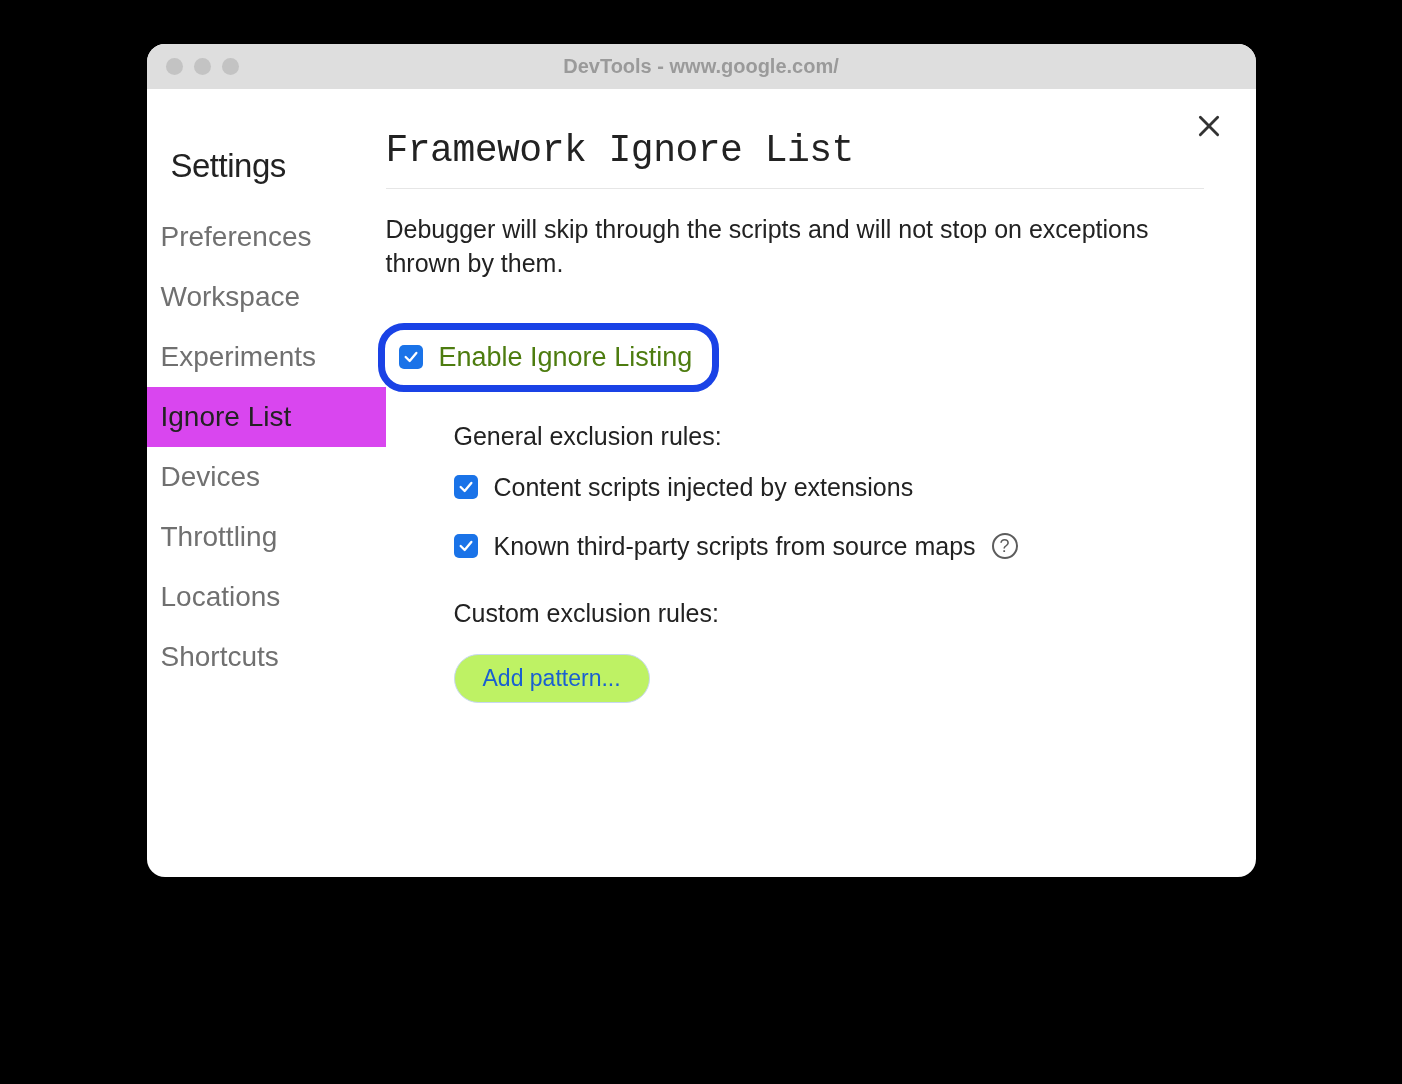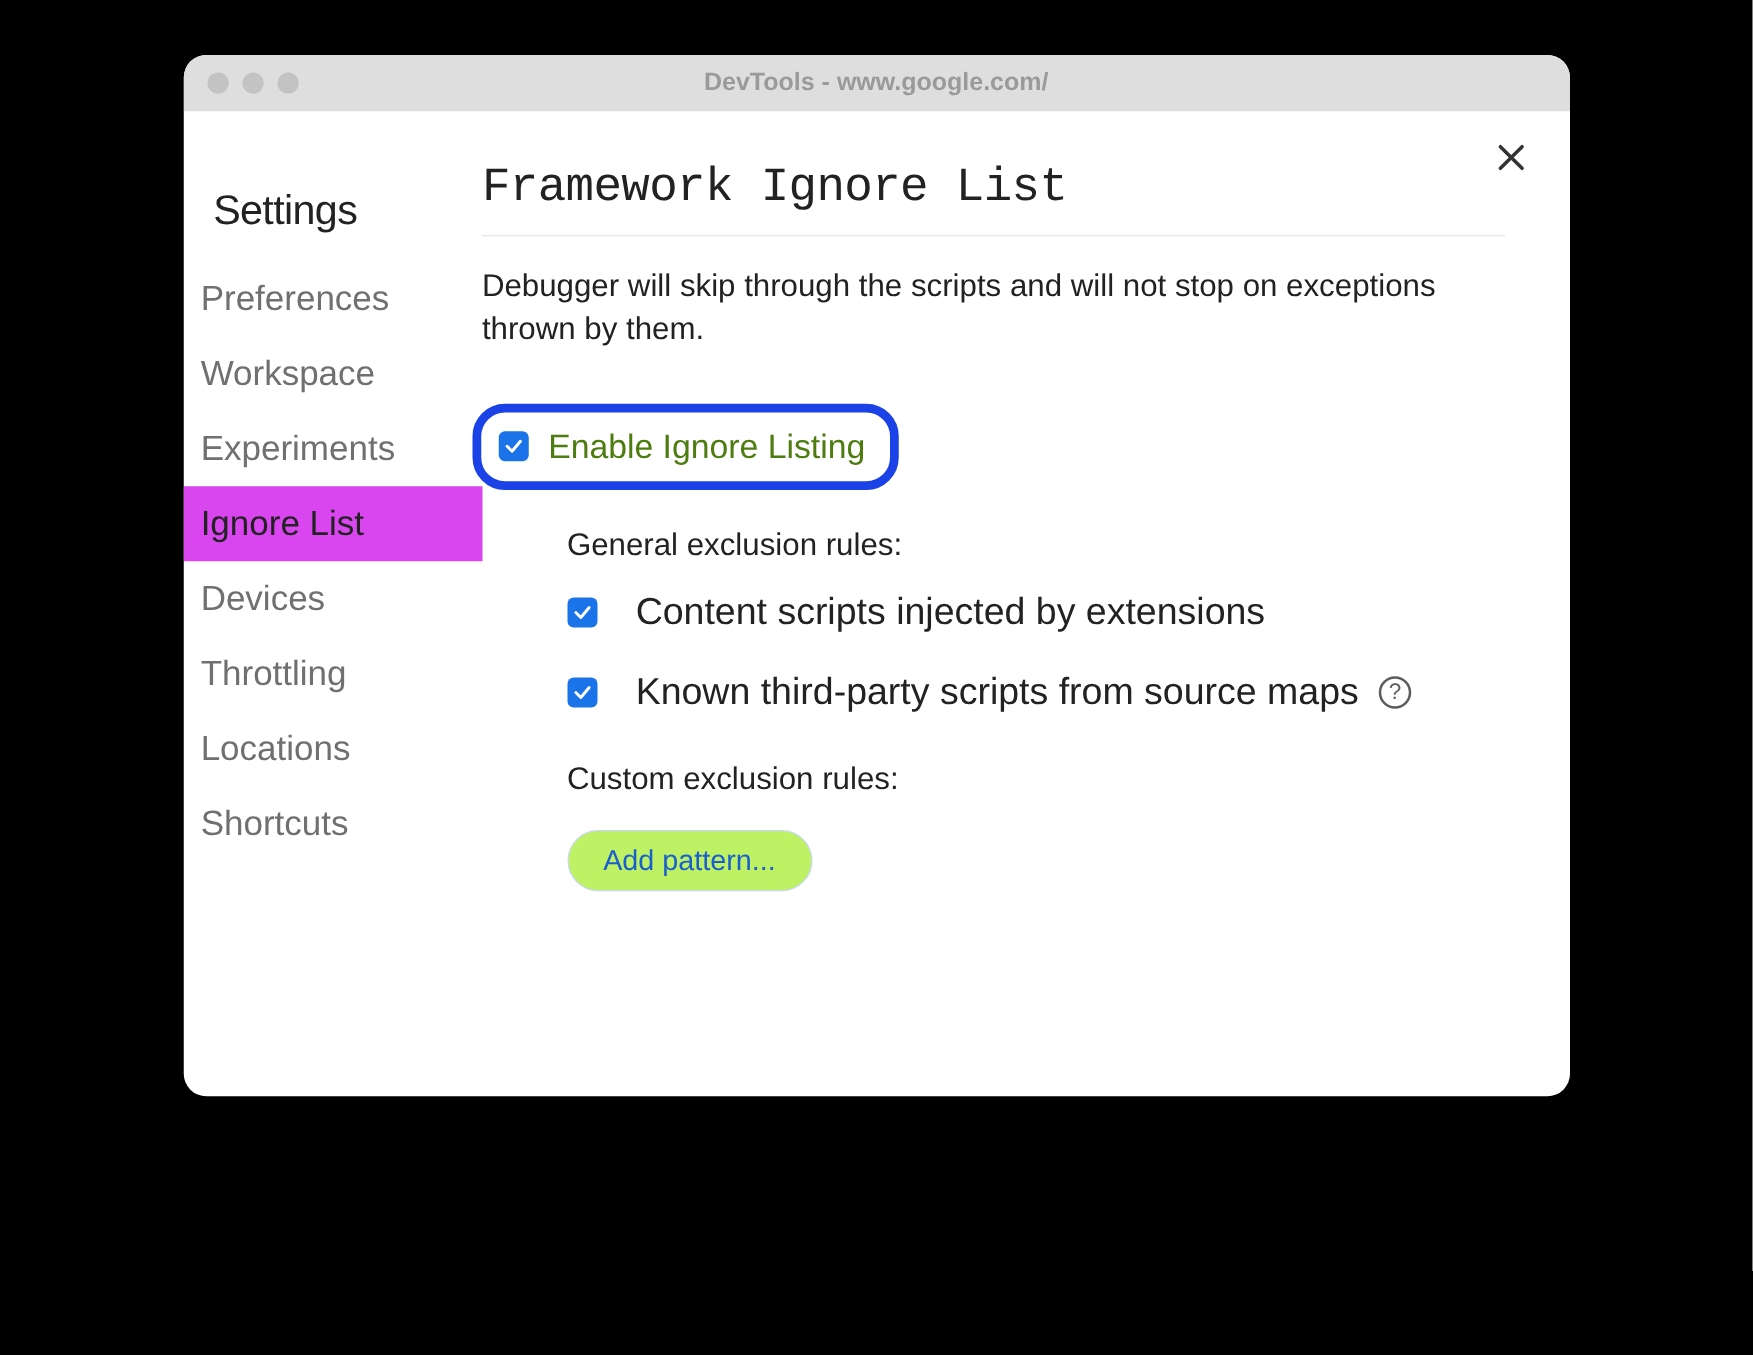--- a/index.html
+++ b/index.html
@@ -58,22 +58,23 @@
     .close-x {
       position: absolute;
       top: 24px;
       right: 34px;
       cursor: pointer;
       color: #333;
     }
     .close-x svg { width: 26px; height: 26px; }
     .sidebar {
       width: 239px;
-      padding-top: 60px;
+      padding-top: 30px;
       flex-shrink: 0;
+      margin-top: 28px;
     }
     .sidebar-title {
       font-size: 33px;
       font-weight: 400;
       color: #222;
       padding: 0 0 22px 24px;
       letter-spacing: -0.5px;
     }
     .sidebar-item {
       font-size: 28px;
@@ -139,23 +140,22 @@
       font-size: 25px;
       color: #222;
       margin-bottom: 22px;
     }
     .rule-row {
       display: flex;
       align-items: center;
       margin-bottom: 30px;
     }
     .rule-label {
-      font-size: 30px;
-      color: #222;
-      margin-left: 15px;
+      font-size: 25px;
+      color: #222;
     }
     .help-icon {
       margin-left: 16px;
       width: 26px;
       height: 26px;
       border: 2.2px solid #5c5c5c;
       border-radius: 50%;
       display: inline-flex;
       align-items: center;
       justify-content: center;

